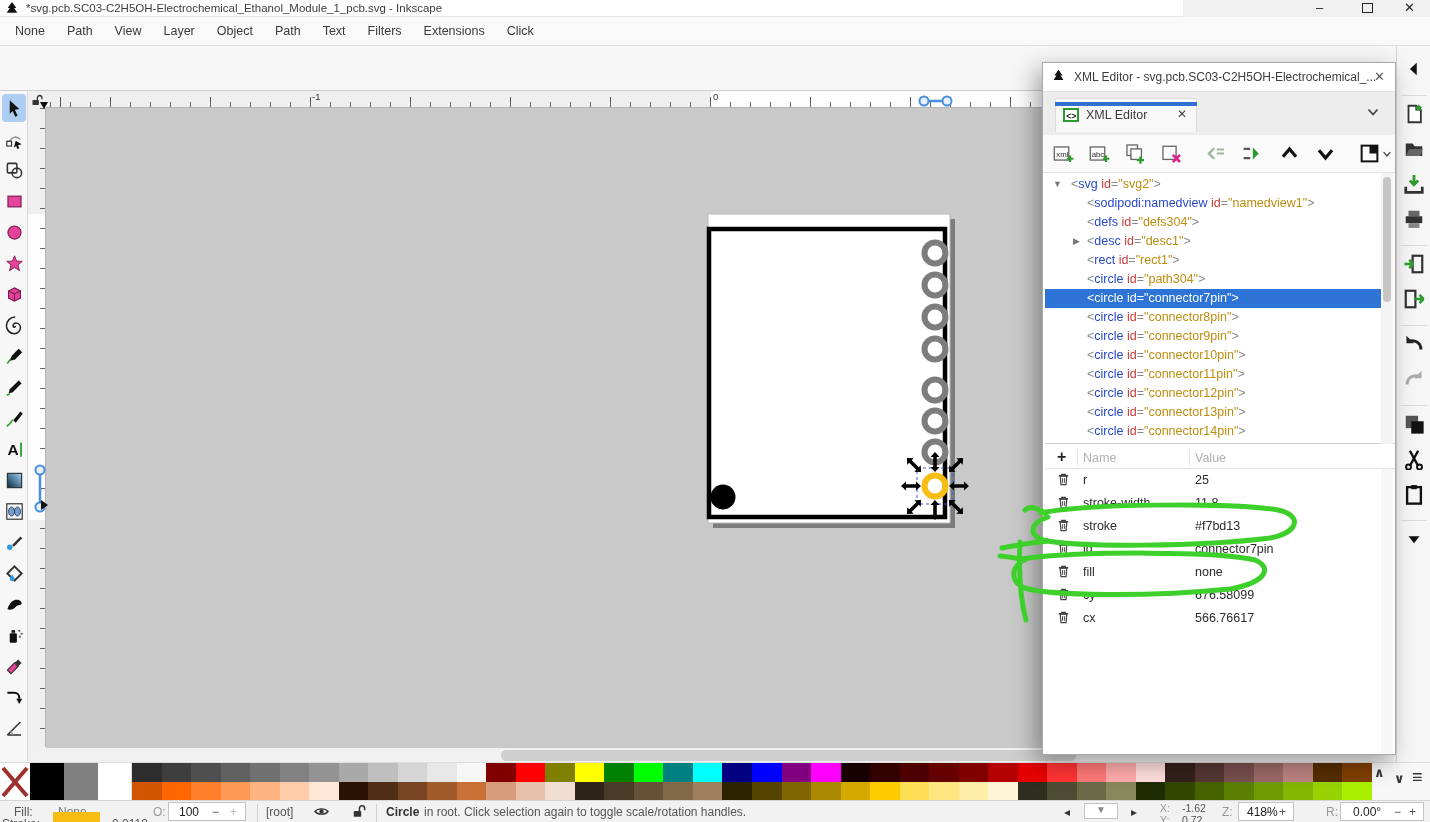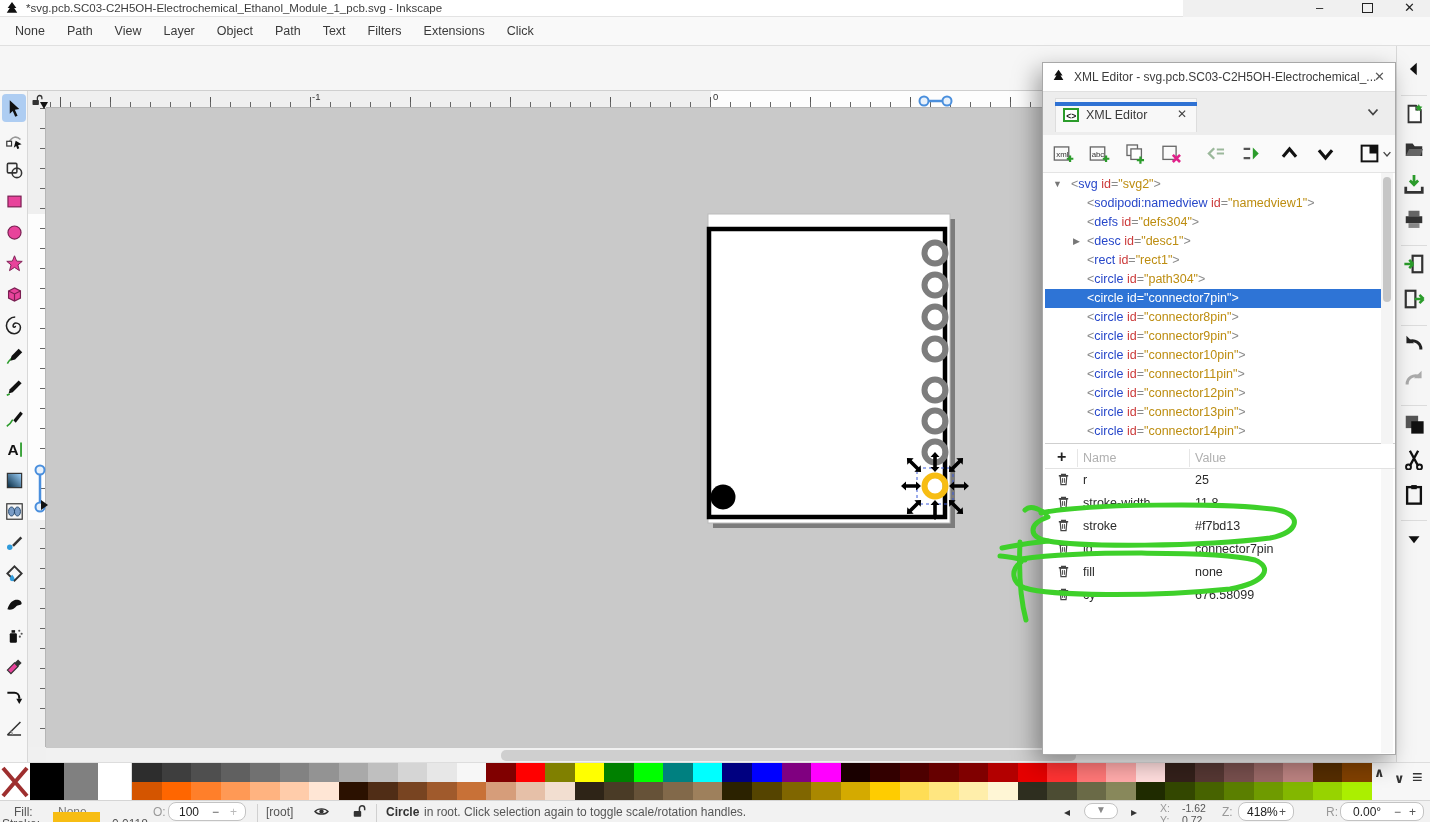--- a/index.html
+++ b/index.html
@@ -102,21 +102,21 @@
   #pal-none { position:absolute; left:0; top:0; width:30px; height:38px; background:#fff; }
   .pal-tall { position:absolute; top:0; width:34px; height:38px; }
   .sw { position:absolute; width:29.5px; height:19px; }
   .pal-ctl { position:absolute; color:#333; font-weight:bold; }
 
   
   #statusbar { position:absolute; left:0; top:800px; width:1430px; height:22px; background:#f2f2f2; border-top:1px solid #d5d5d5; overflow:hidden; }
   .st { position:absolute; font-size:12px; color:#555; }
   .st-it { color:#777; }
   .st-sep { position:absolute; top:3px; width:1px; height:18px; background:#d0d0d0; }
-  .st-spin { position:absolute; background:#fff; border:1px solid #c3c3c3; border-radius:8px; height:19px; }
+  .st-spin { position:absolute; background:#fff; border:1px solid #c3c3c3; border-radius:0; height:19px; }
   .st-spin .v { position:absolute; font-size:12px; color:#222; }
   .st-spin .m { position:absolute; color:#555; } .st-spin .p { position:absolute; color:#bbb; }
   #st-swatch { position:absolute; left:53px; top:11px; width:47px; height:11px; }
   #overlay { position:absolute; left:0; top:0; z-index:40; pointer-events:none; }
 </style>
 </head>
 <body>
 
 <div id="app">
 
@@ -723,20 +723,31 @@
         <div class="arow" style="top: 115px;">
           <span class="tr-ic">
             <svg class="ic" width="15" height="15" viewBox="0 0 16 16">
               <path d="M3 4 h10 M6 4 V2.5 h4 V4" stroke="#444" stroke-width="1.4" fill="none"></path>
               <path d="M4.5 4.5 l0.8 9 h5.4 l0.8 -9 Z" fill="none" stroke="#444" stroke-width="1.3"></path>
               <path d="M7 6.5 v5 M9 6.5 v5" stroke="#444"></path>
             </svg>
           </span>
           <span class="aname">cy</span>
           <span class="avalue">676.58099</span>
+        </div>
+        <div class="arow" style="top: 138px;">
+          <span class="tr-ic">
+            <svg class="ic" width="15" height="15" viewBox="0 0 16 16">
+              <path d="M3 4 h10 M6 4 V2.5 h4 V4" stroke="#444" stroke-width="1.4" fill="none"></path>
+              <path d="M4.5 4.5 l0.8 9 h5.4 l0.8 -9 Z" fill="none" stroke="#444" stroke-width="1.3"></path>
+              <path d="M7 6.5 v5 M9 6.5 v5" stroke="#444"></path>
+            </svg>
+          </span>
+          <span class="aname">cx</span>
+          <span class="avalue">566.76617</span>
         </div>
       </div>
     <div id="xd-attr-scroll"></div>
   </div>
 
   <div id="palette">
       <div id="pal-none"><svg width="30" height="38">
           <path d="M3,5 L27,33 M27,5 L3,33" stroke="#9e2f2f" stroke-width="4"></path>
         </svg></div>
       <div class="pal-tall" style="left: 30px; background: rgb(0, 0, 0);"></div>

